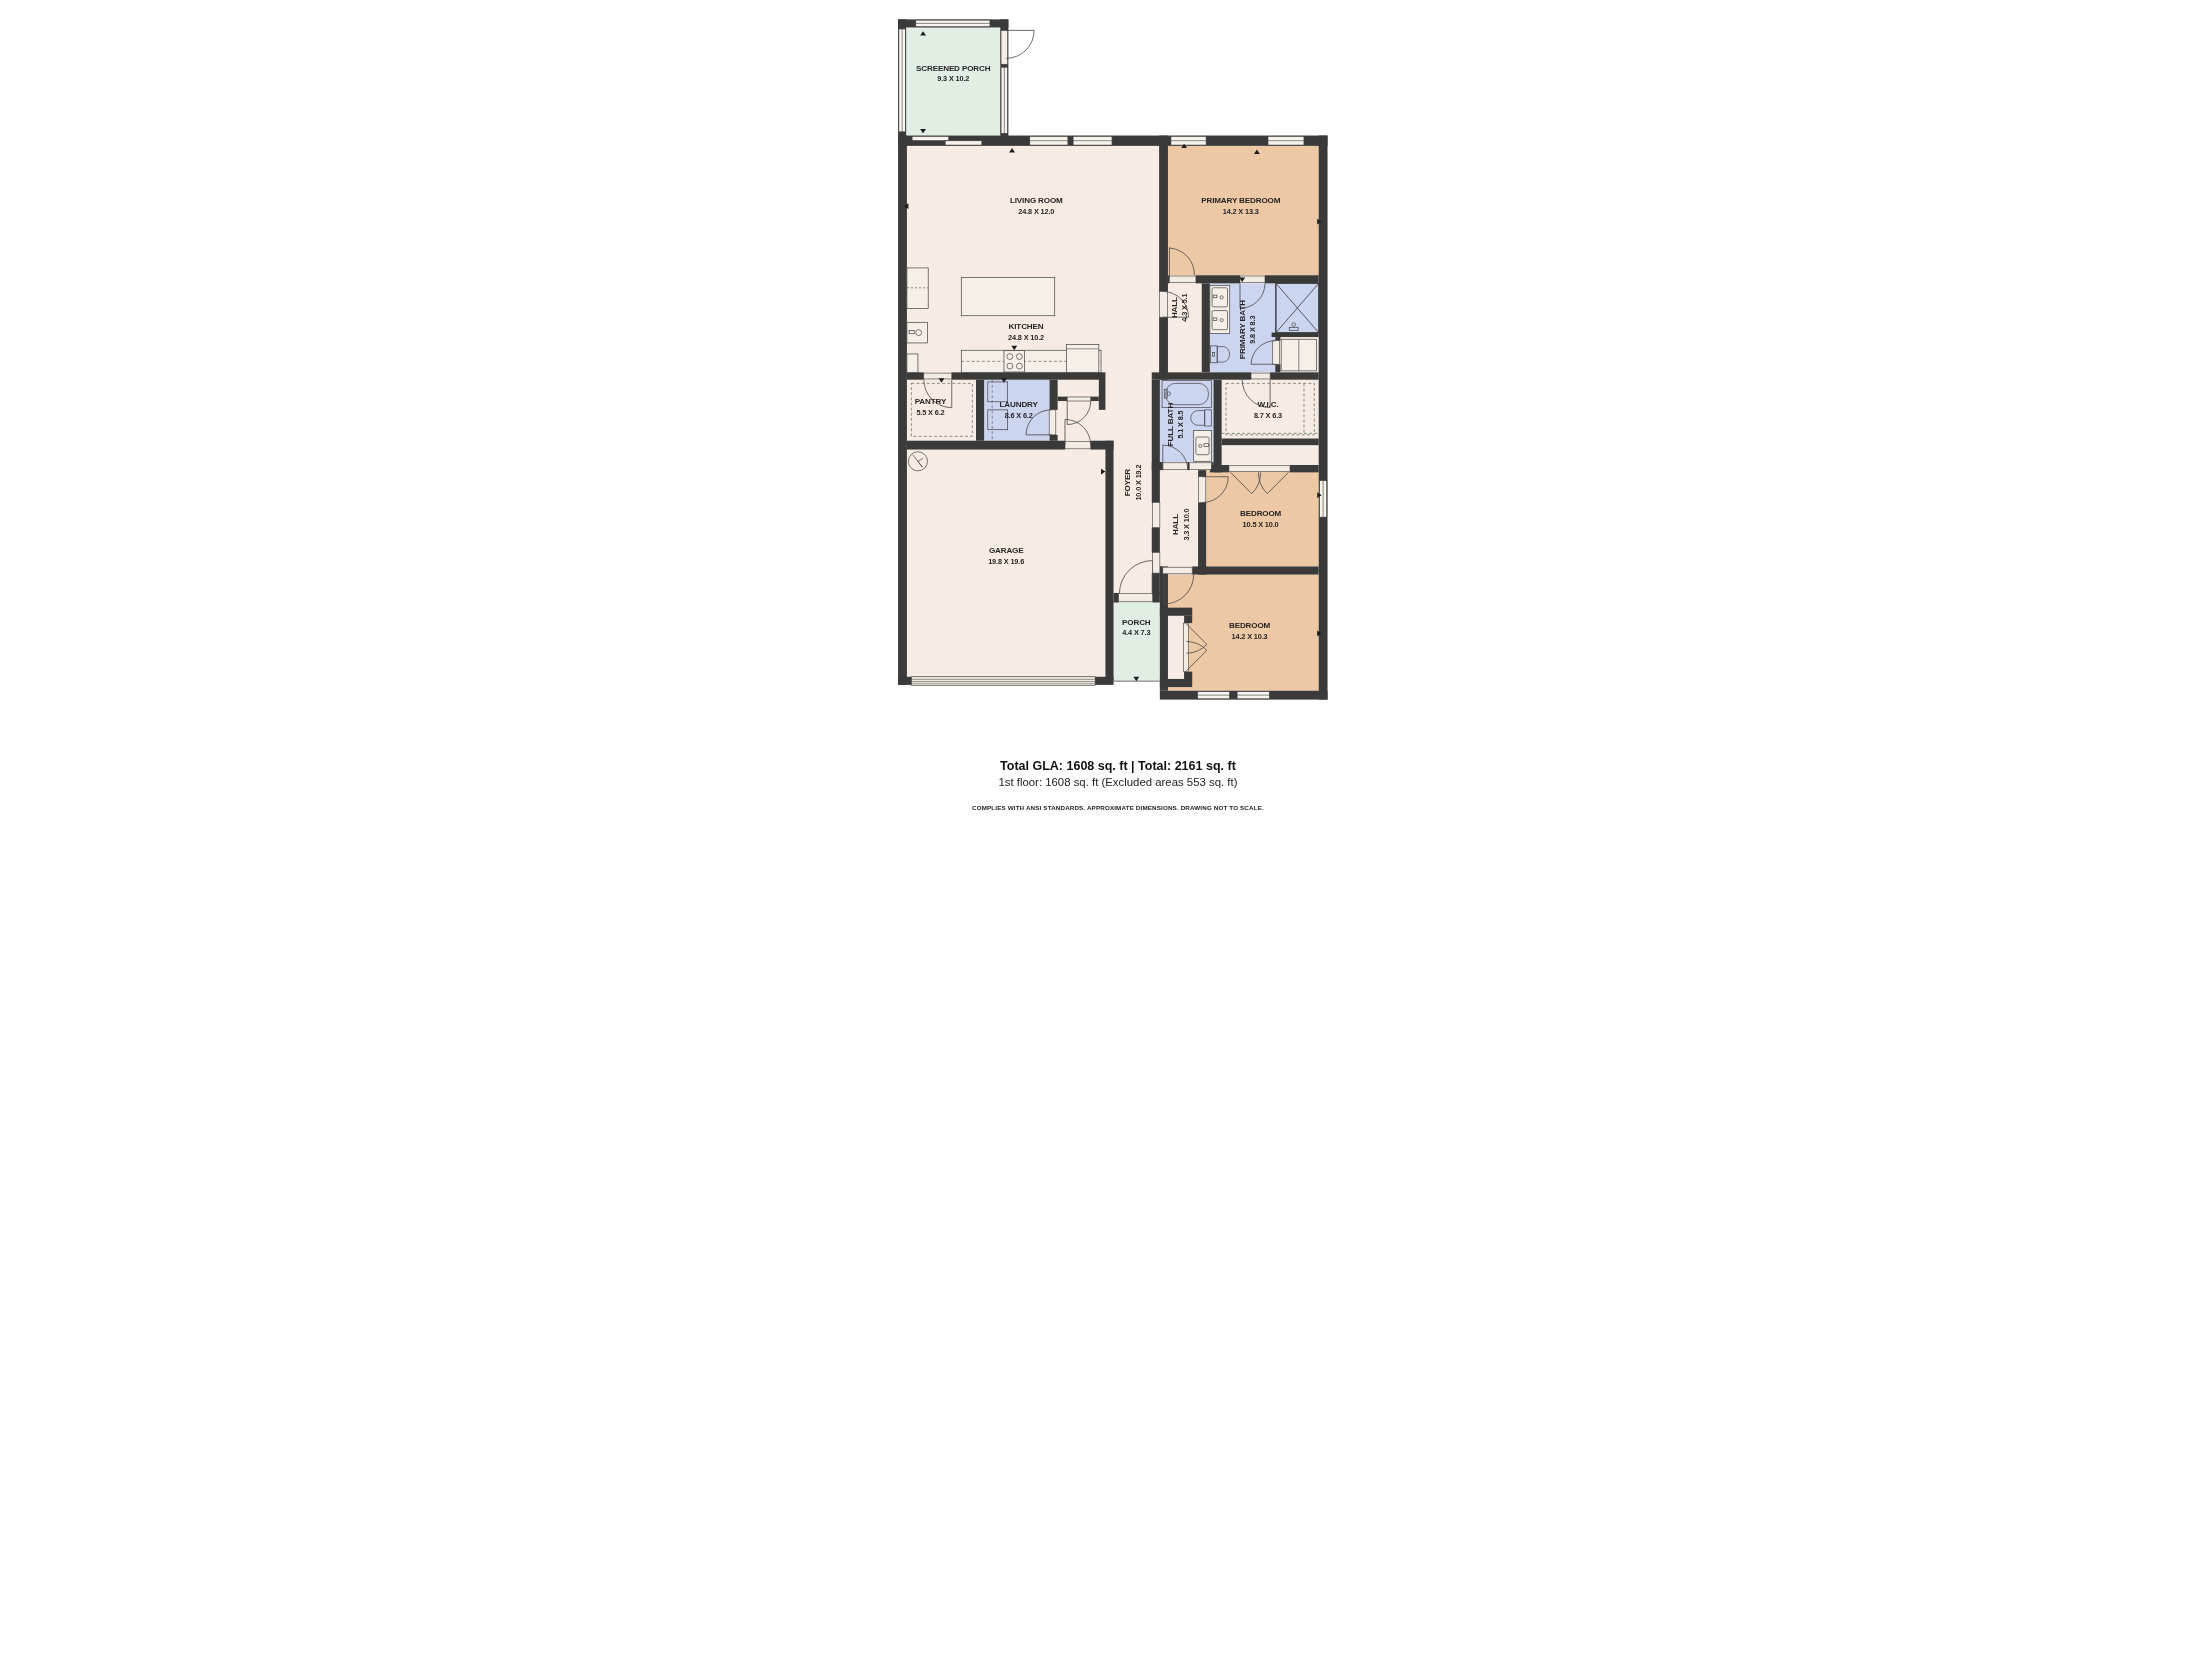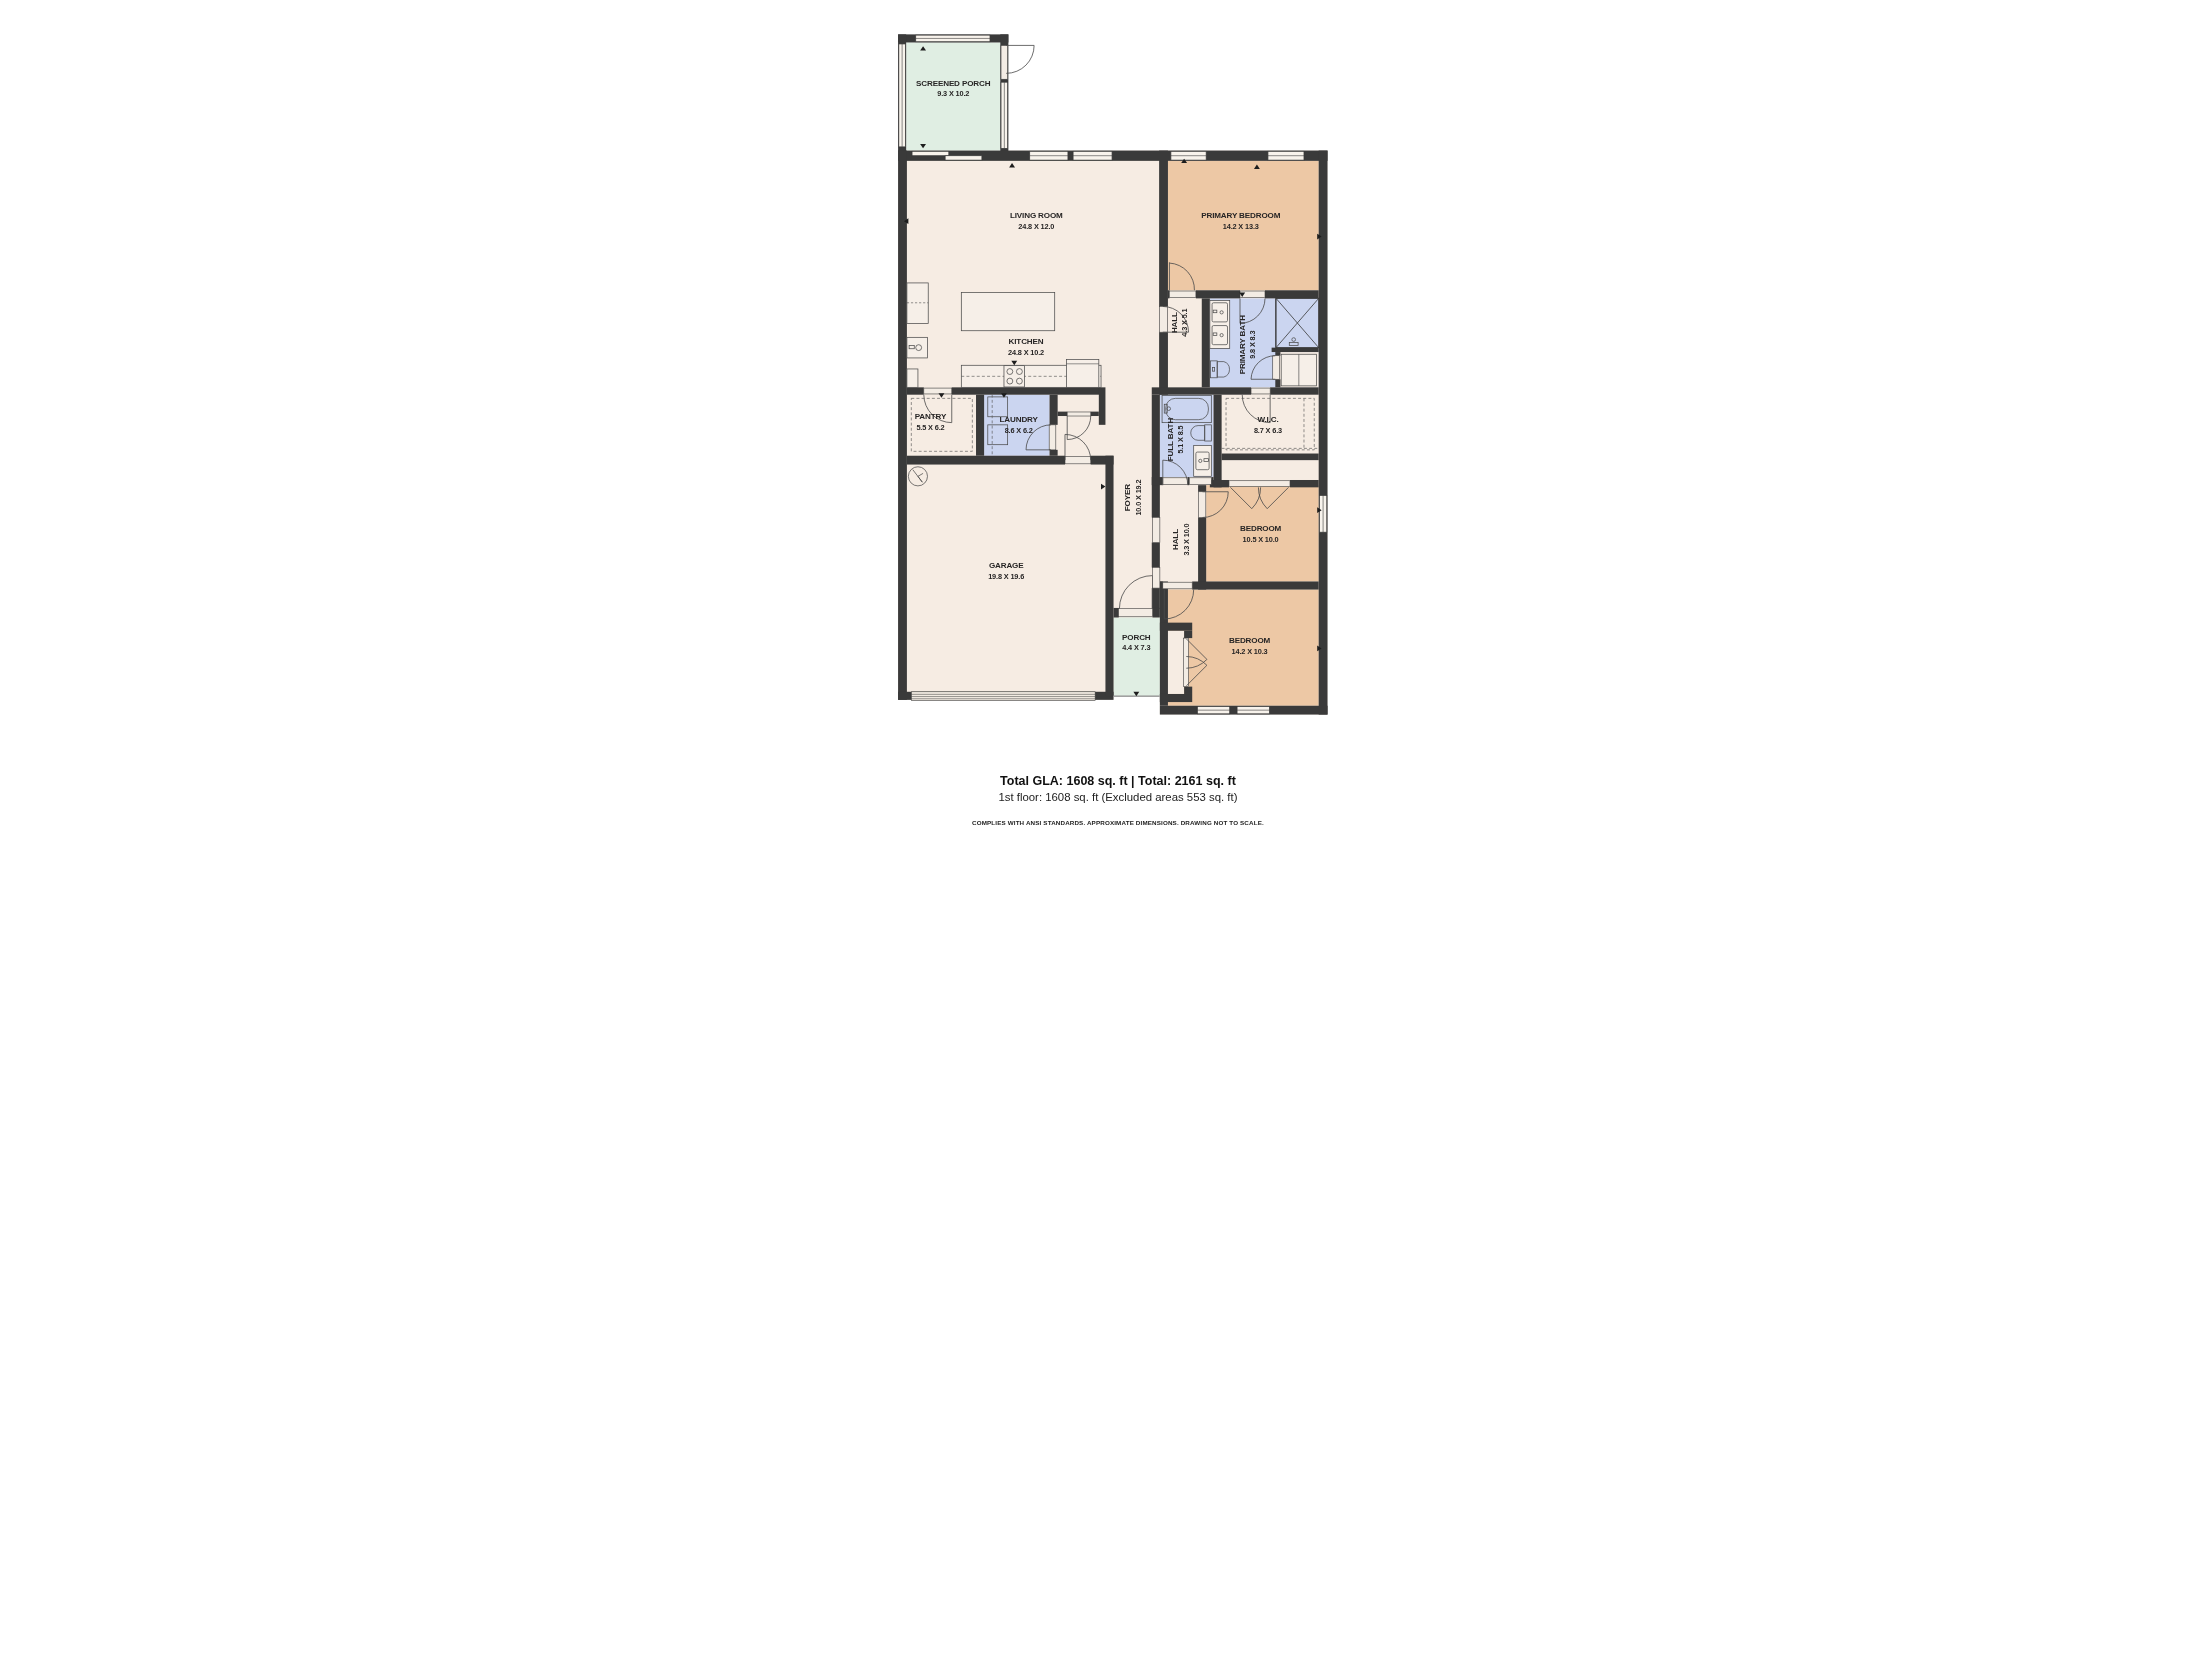--- a/index.html
+++ b/index.html
@@ -1,16 +1,16 @@
 <!DOCTYPE html>
 <html style="font-size:11.8px"><head>
 <meta charset="utf-8">
 <style>
   html,body{margin:0;padding:0;background:#ffffff;}
-  .page{width:1103px;max-width:100%;margin:16px auto;background:#fff;}
+  .page{width:1103px;max-width:100%;margin:1px auto;background:#fff;}
   svg{display:block;width:100%;height:auto;font-family:"Liberation Sans","DejaVu Sans",sans-serif;}
   .room-label{font-weight:bold;fill:#272525;letter-spacing:-0.2px;text-anchor:middle;}
   .rname{font-size:11px;}
   .rdims{font-size:10px;}
   .wall{fill:#3a3a3a;}
   .floor{fill:#f6ece3;}
   .tan{fill:#edc8a5;}
   .wet{fill:#cbd5f0;}
   .green{fill:#e0eee3;}
   .win{fill:#f8f3ec;stroke:#3a3a3a;stroke-width:1;}

